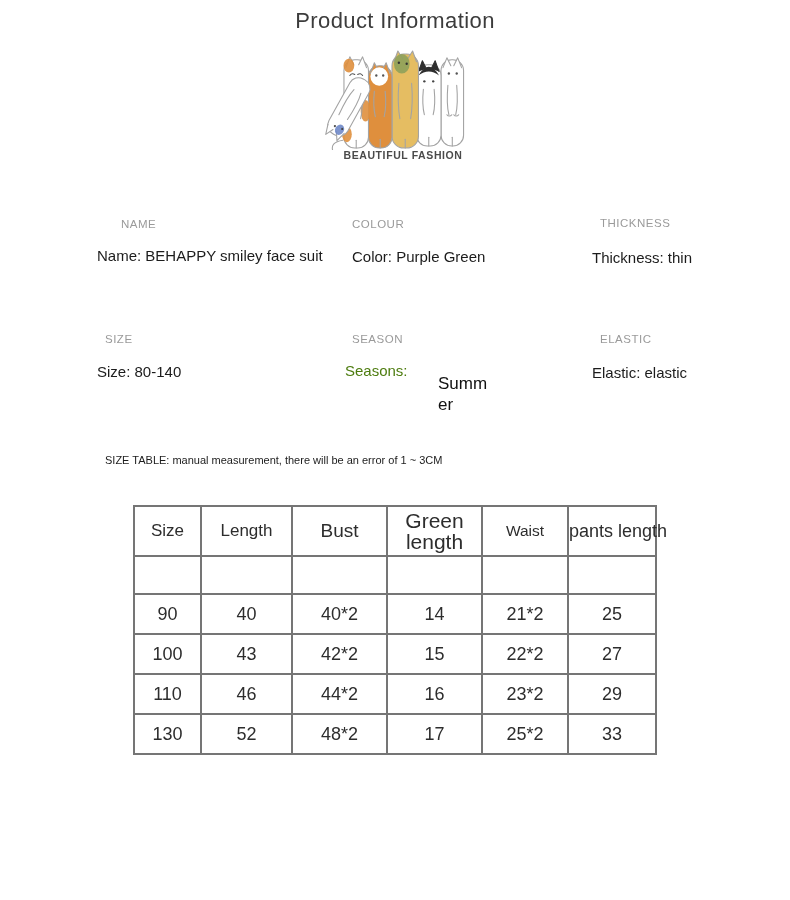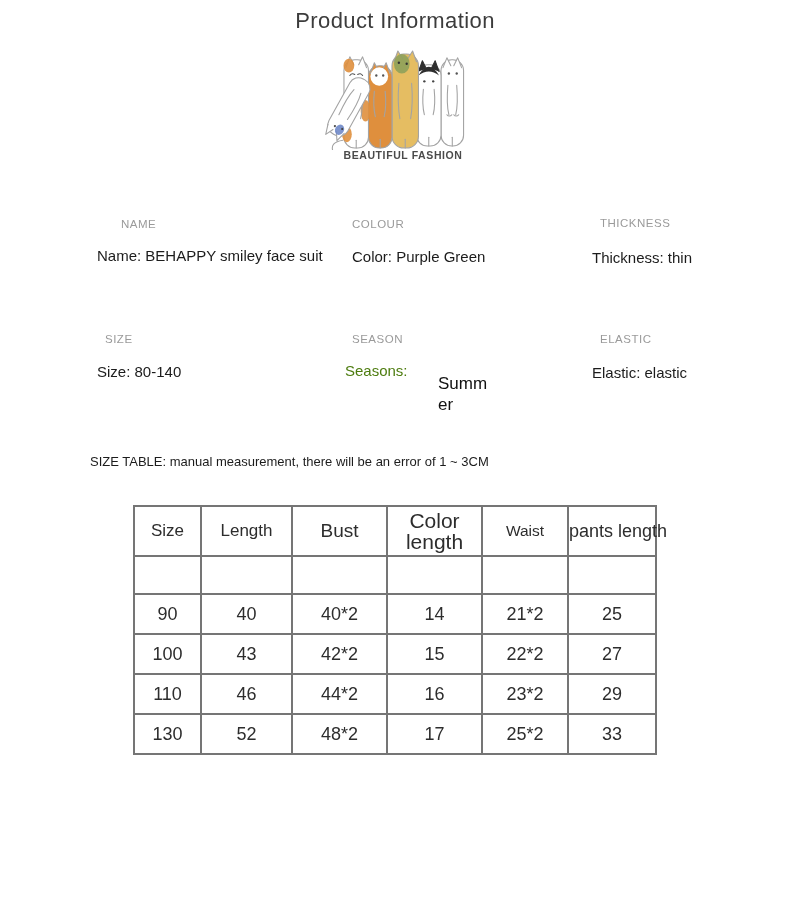--- a/index.html
+++ b/index.html
@@ -33,21 +33,21 @@
   .val-size      { left:97px;  top:363px; }
   .lbl-season    { left:352px; top:333px; }
   .val-season-prefix { left:345px; top:362px; color:#4d7c0f; }
   .val-season {
     left:420px; top:373px; width:56px; font-size:17px; line-height:1.25;
     color:#111; word-break:break-all; white-space:normal;margin-left:18px;
   }
   .lbl-elastic   { left:600px; top:333px; }
   .val-elastic   { left:592px; top:364px; }
   .size-note {
-    position:absolute; left:90px; top:454px; font-size:13px; color:#1c1c1c;
+    position:absolute; left:105px; top:454px; font-size:11px; color:#1c1c1c;
     white-space:nowrap;
   }
   .size-table-wrap { position:absolute; left:133px; top:505px; }
   table.size-table {
     border-collapse:collapse; table-layout:fixed; width:522px;
     font-family:"Liberation Sans", sans-serif; color:#2d2d2d;
   }
   table.size-table th, table.size-table td {
     border:2px solid #757575; text-align:center; padding:0; font-weight:normal;
     overflow:visible;
@@ -186,21 +186,21 @@
           <col style="width:95px">
         <col style="width:95px">
           <col style="width:86px">
           <col style="width:88px">
       </colgroup>
       <thead>
         <tr class="header-row">
             <th class="h0">Size</th>
             <th class="h1">Length</th>
             <th class="h2">Bust</th>
-            <th class="h3">Color length</th>
+            <th class="h3">Green length</th>
             <th class="h4">Waist</th>
             <th class="h5">pants length</th>
           </tr>
       </thead>
       <tbody>
         <tr class="spacer-row">
             <td class="c0"></td>
             <td class="c1"></td>
             <td class="c2"></td>
             <td class="c3"></td>

